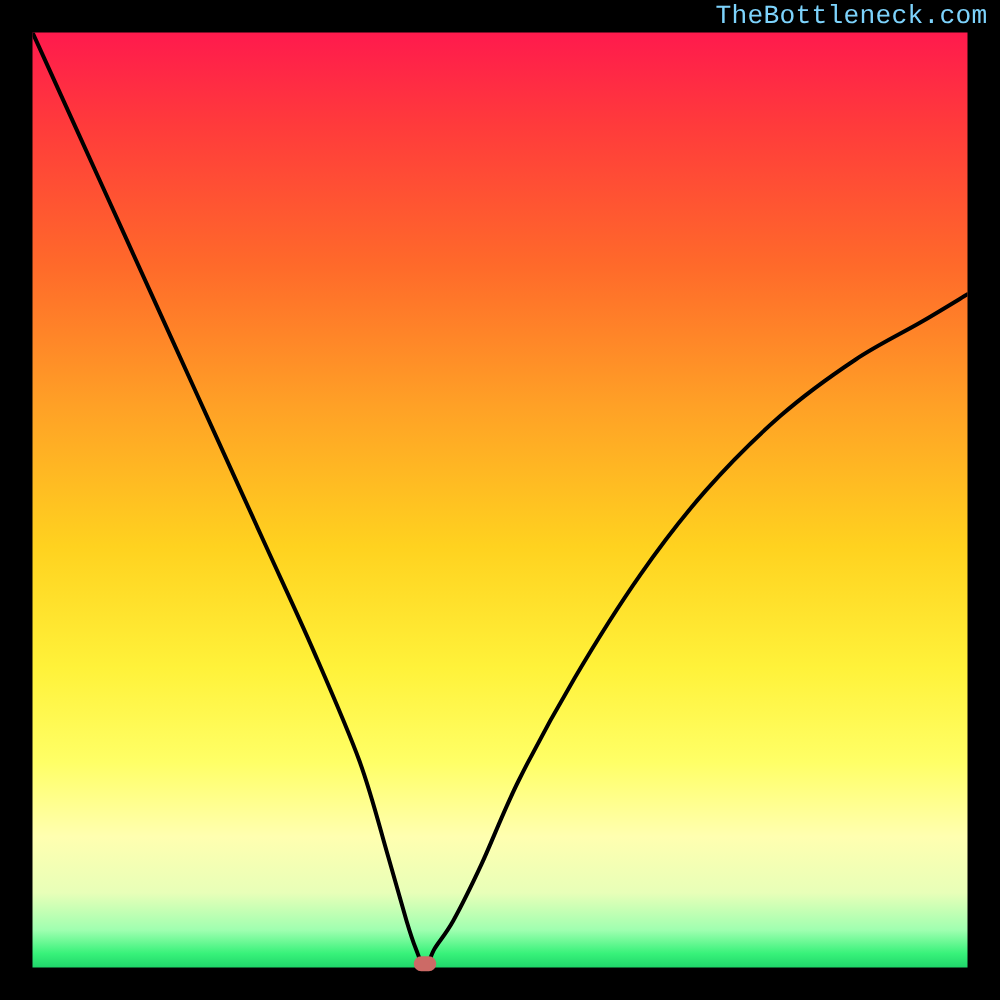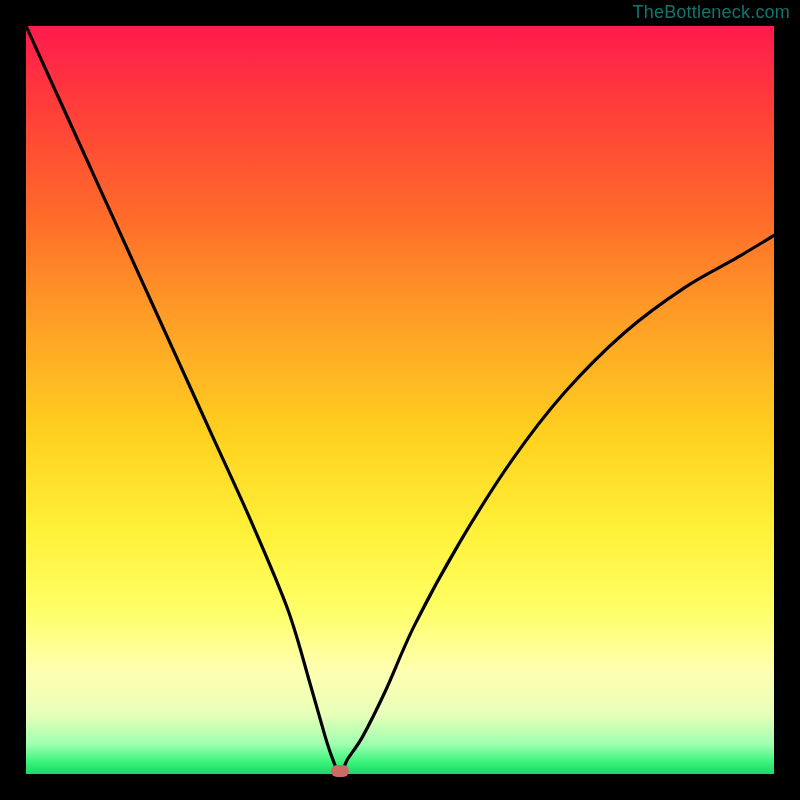--- a/index.html
+++ b/index.html
@@ -36,23 +36,23 @@
       #e8ffb8 92%,
       #9fffb0 96%,
       #38f27a 98.5%,
       #1fd66a 100%
     );
   }
   .watermark {
     position: absolute;
     top: 2px;
     right: 10px;
-    font-family: Liberation Sans, sans-serif;
-    font-size: 18px;
-    color: #0f766e;
+    font-family: Liberation Mono, monospace;
+    font-size: 21px;
+    color: #7dd3fc;
     letter-spacing: 0.2px;
     user-select: none;
   }
   svg.curve {
     position: absolute;
     left: 0;
     top: 0;
     width: 748px;
     height: 748px;
   }

